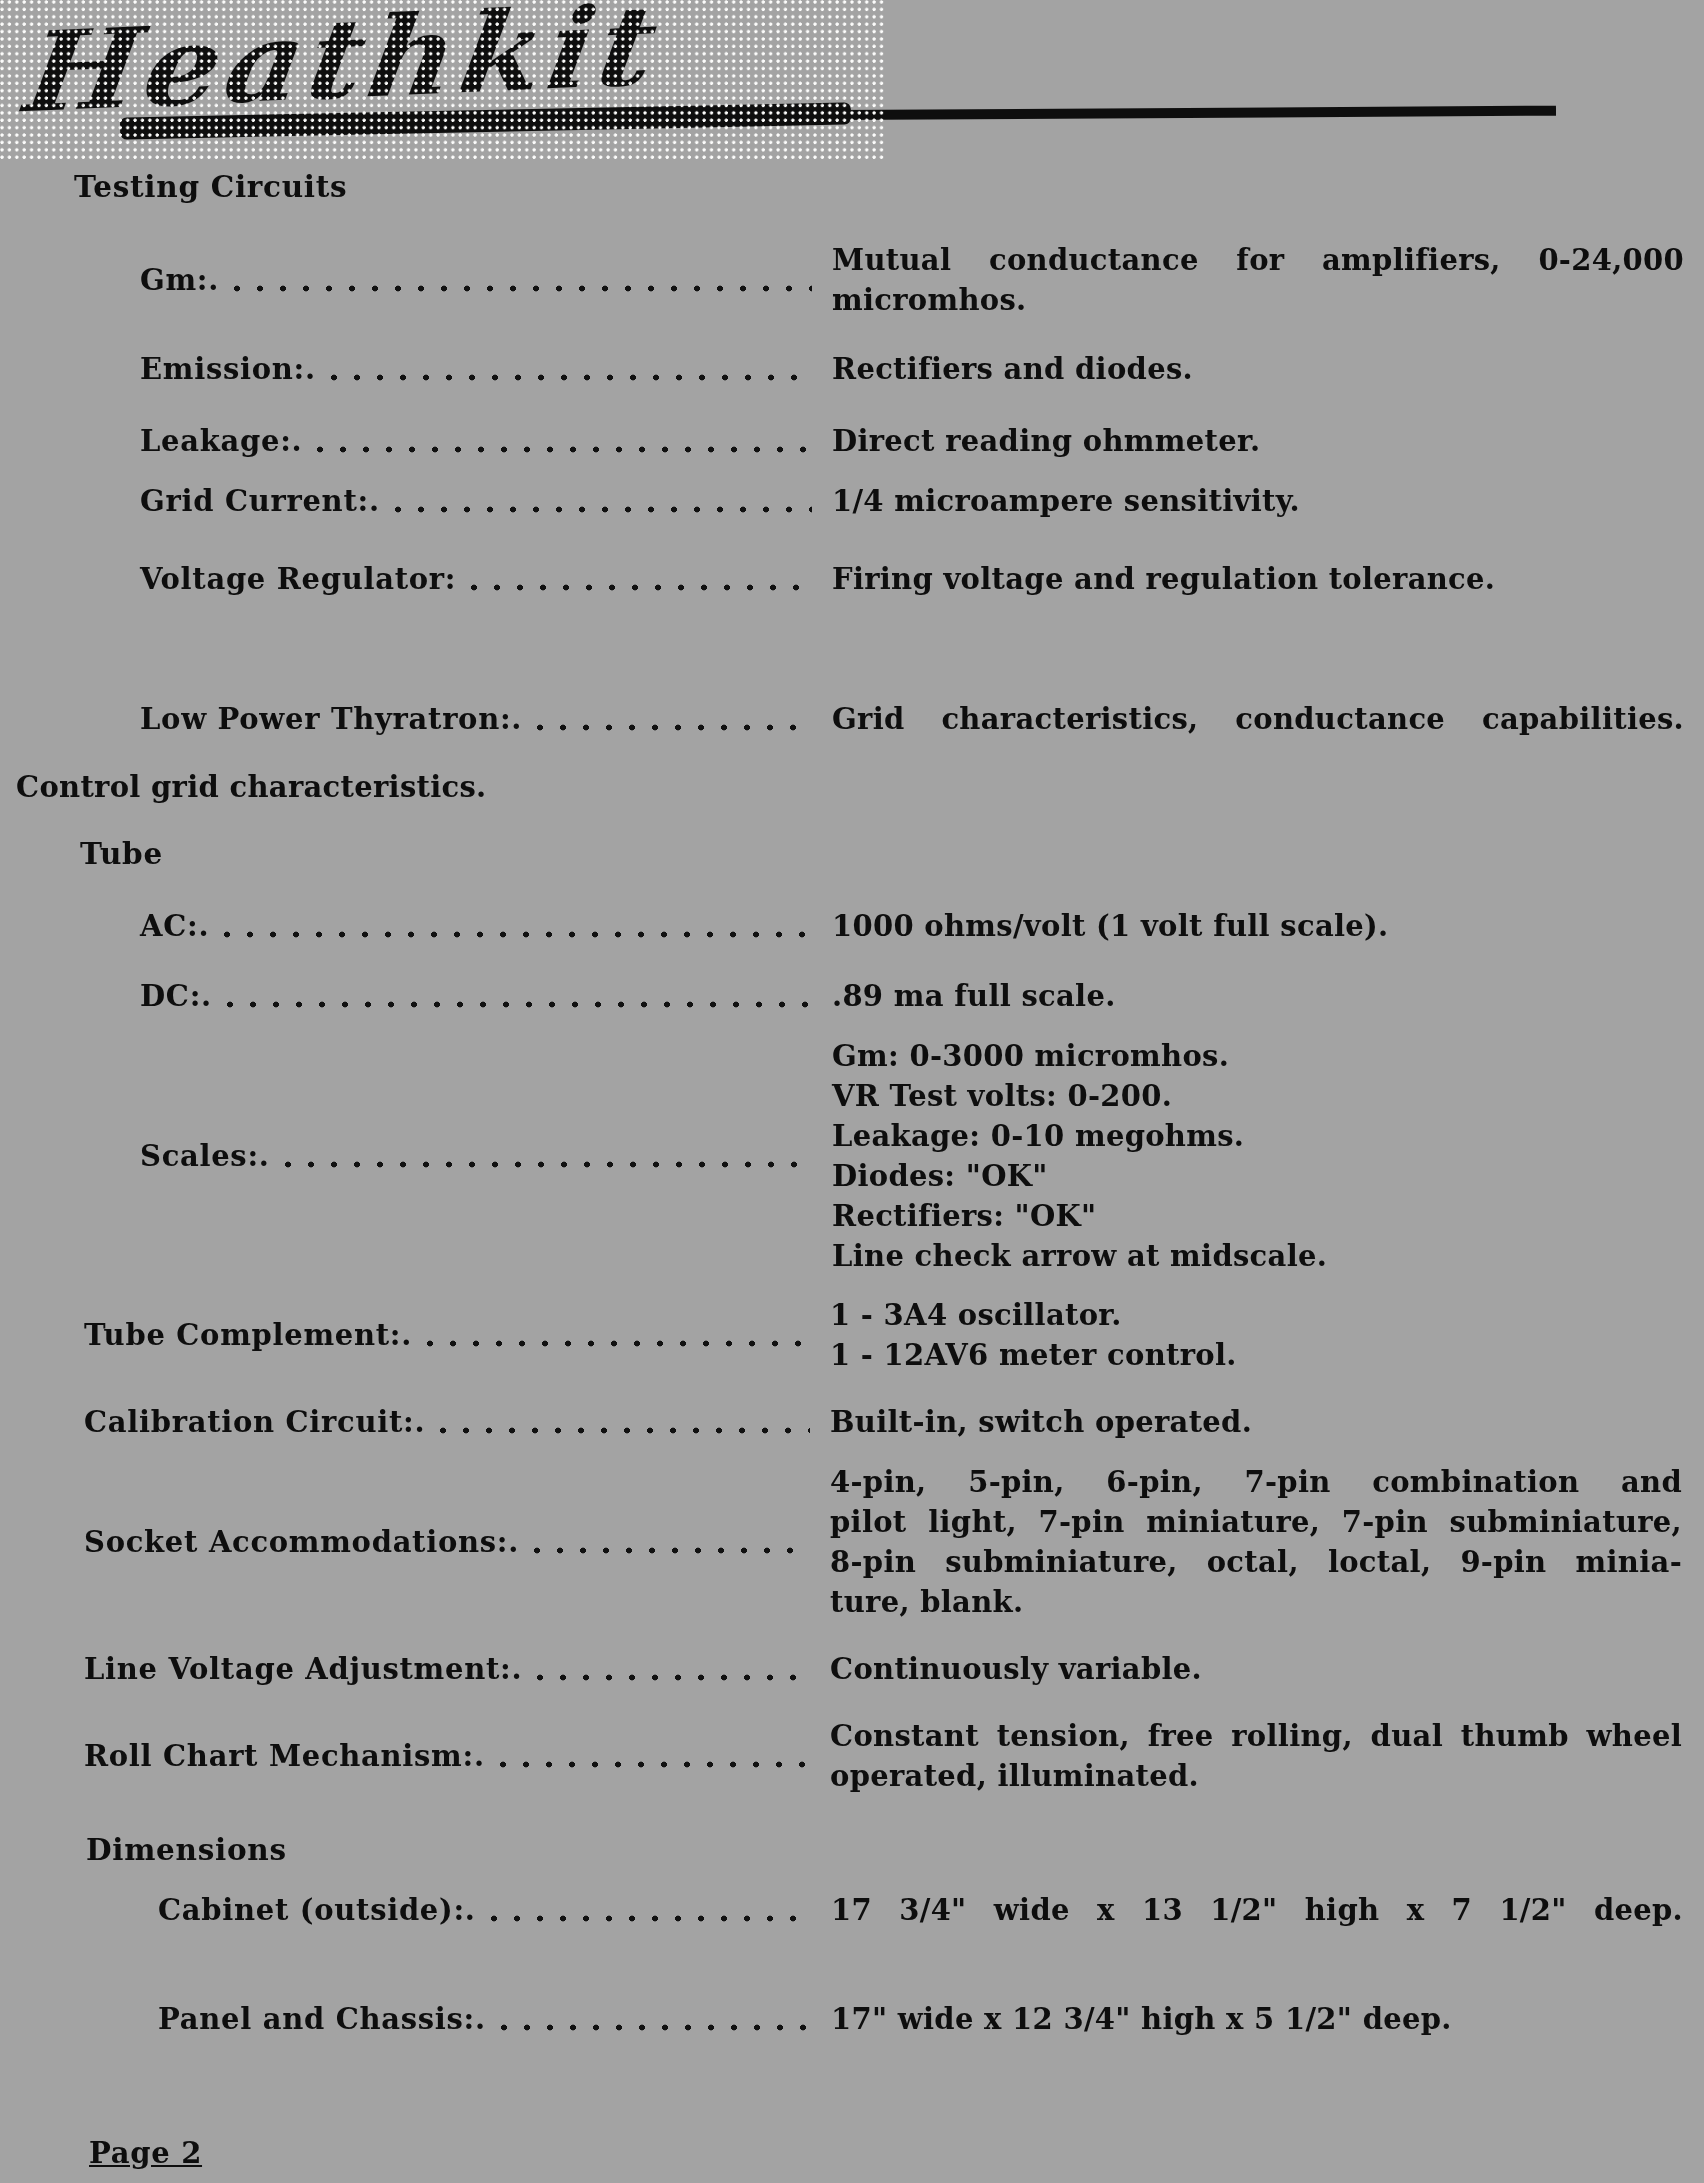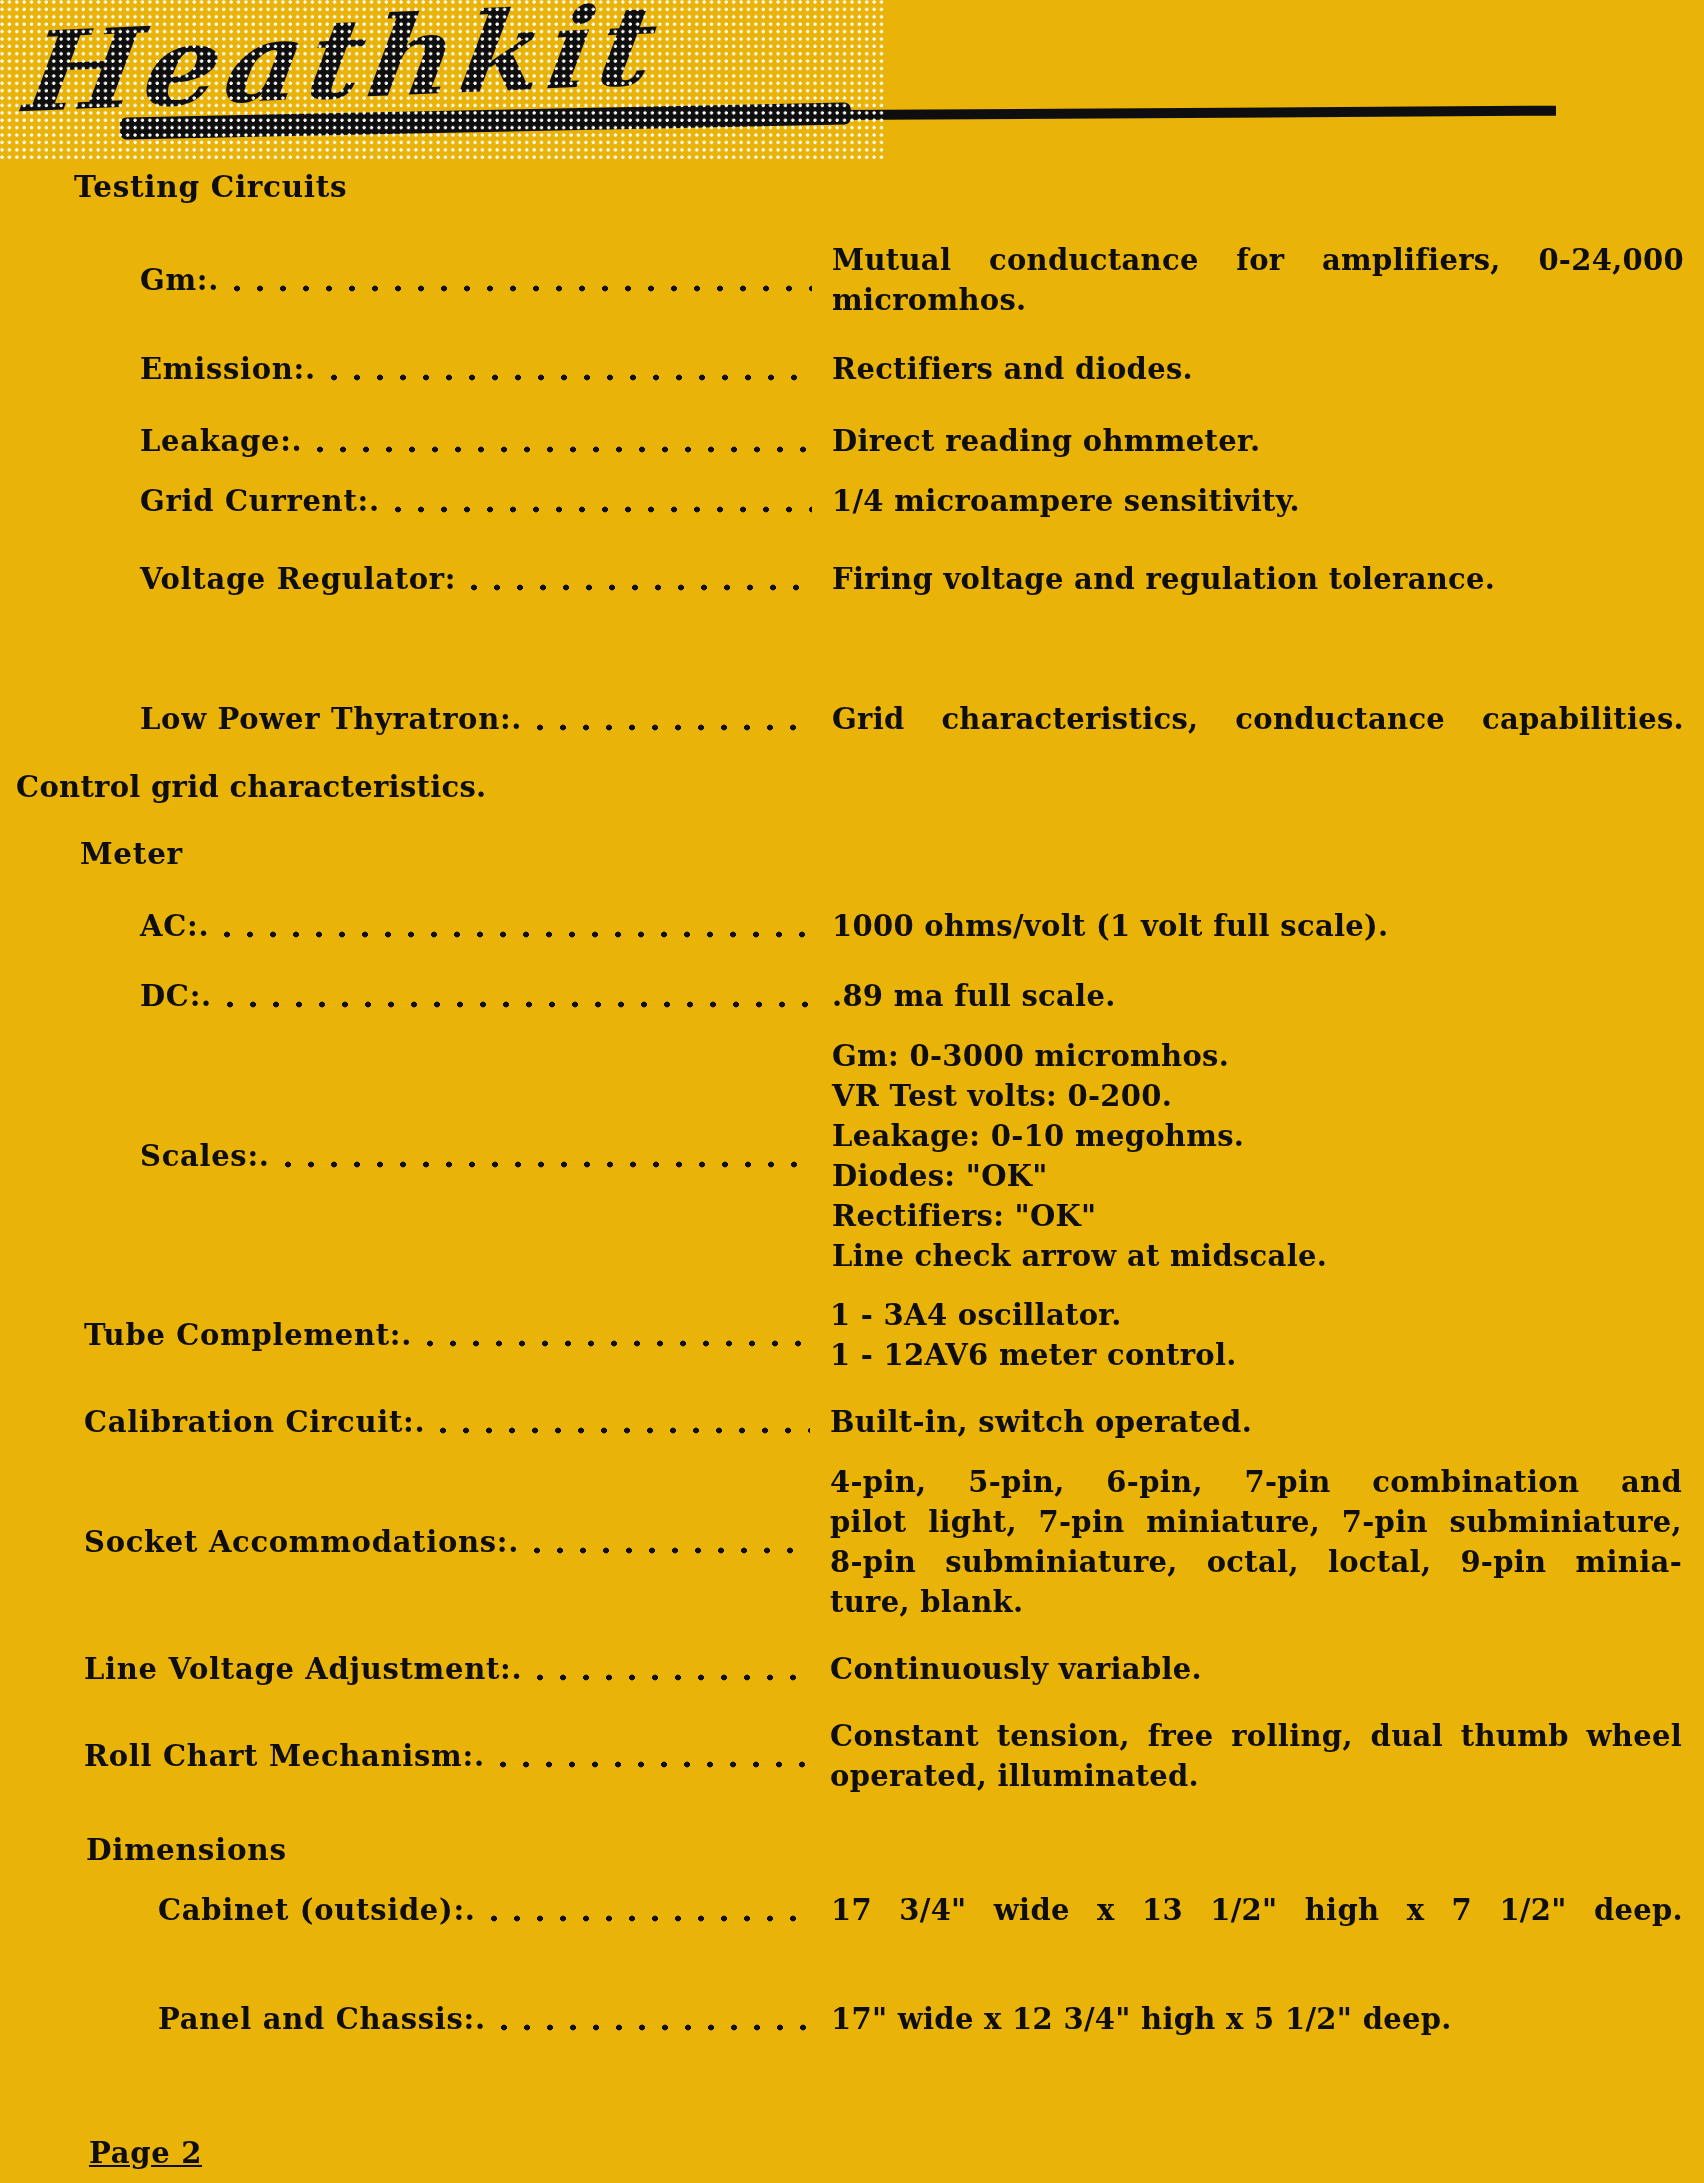--- a/index.html
+++ b/index.html
@@ -1,18 +1,18 @@
 <!DOCTYPE html>
 <html style="font-size:10.7px"><head>
 <meta charset="utf-8">
 <style>
   html,body { margin:0; padding:0; background:#e8e8e8; }
   #page {
     position:relative; width:1704px; height:2183px;
-    background:#eab308; color:#0e0e0e;
+    background:#a3a3a3; color:#0e0e0e;
     font-family:"DejaVu Serif", serif; font-weight:bold;
     overflow:hidden;
   }
   
   .logo-wrap { position:absolute; left:19px; top:9.4px; width:845px; height:134px; }
   .logo-text {
     display:inline-block; font-size:119px; line-height:1;
     font-style:italic; font-weight:bold; letter-spacing:5.4px;
     transform: rotate(-2.5deg) skewX(-12deg) scaleY(0.92);
     transform-origin:left bottom; white-space:nowrap;
@@ -122,21 +122,21 @@
       <div class="vline spread">Grid characteristics, conductance capabilities.</div>
     </div>
   </div>
 
   <div class="spec-row" style="top:767px">
     <div class="value-cell">
       <div class="vline">Control grid characteristics.</div>
     </div>
   </div>
 
-  <div class="heading" style="left:80px; top:836px">Meter</div>
+  <div class="heading" style="left:80px; top:836px">Tube</div>
 
   <div class="spec-row" style="top:906px">
     <div class="label-cell i2">
       <span class="label-text">AC:.</span>
       <span class="leader"></span>
     </div>
     <div class="value-cell">
       <div class="vline">1000 ohms/volt (1 volt full scale).</div>
     </div>
   </div>

